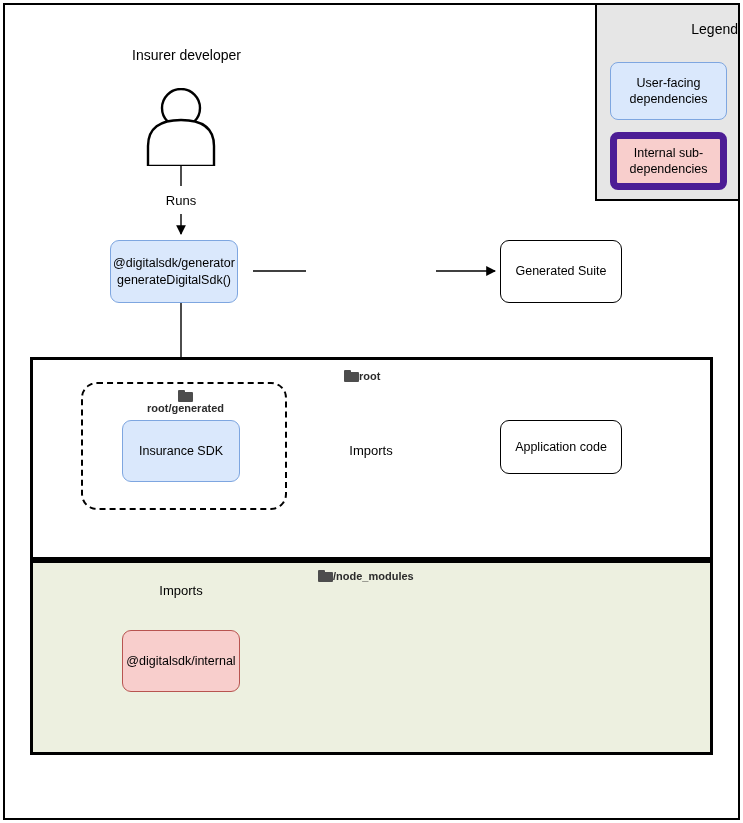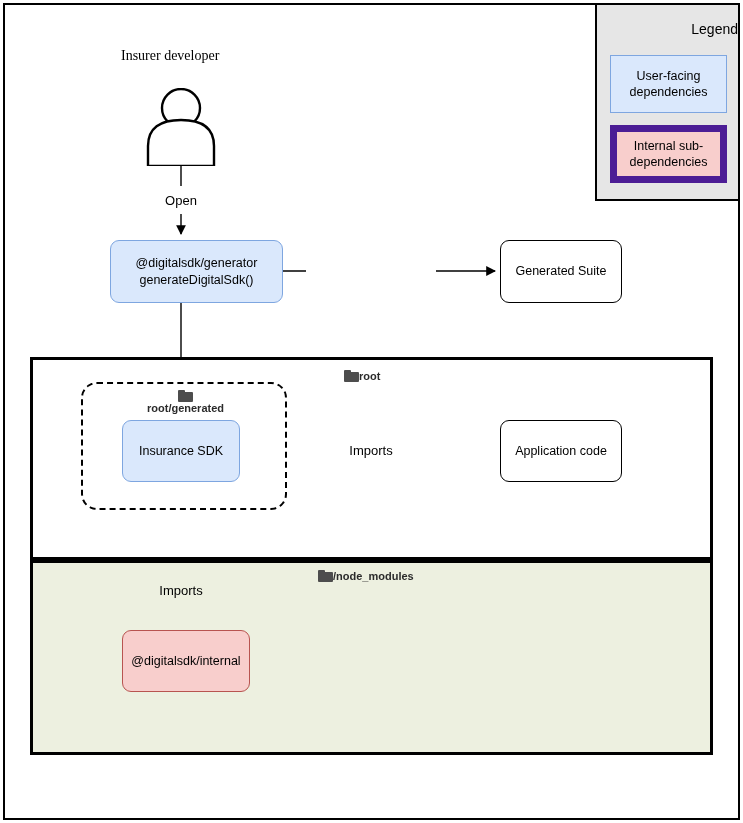--- a/index.html
+++ b/index.html
@@ -48,52 +48,52 @@
     width: 100%;
     text-align: right;
     font-size: 14px;
     color: #000000;
   }
   .legend-chip {
     position: absolute;
     left: 13px;
     width: 117px;
     height: 58px;
-    border-radius: 0;
+    border-radius: 8px;
     box-sizing: border-box;
     display: flex;
     align-items: center;
     justify-content: center;
     text-align: center;
     font-size: 12.5px;
     line-height: 16px;
     color: #000000;
+    margin-top: 7px;
   }
   .legend-chip.blue {
     top: 50px;
     background: #dae8fc;
     border: 1px solid #7ea6e0;
   }
   .legend-chip.red {
     top: 120px;
     background: #f8cecc;
     border: 7px solid #4c1d95;
   }
 
   
   .actor-label {
     position: absolute;
     left: 121px;
     top: 46px;
     width: 120px;
-    text-align: left;
+    text-align: right;
     font-size: 14px;
     line-height: 19px;
     color: #000000;
-    font-family: Liberation Serif, serif;
   }
   .actor-figure {
     position: absolute;
     left: 140px;
     top: 88px;
     width: 82px;
     height: 78px;
   }
 
   
@@ -115,25 +115,25 @@
   }
   .node.red {
     background: #f8cecc;
     border: 1px solid #b85450;
   }
   .node.white {
     background: #ffffff;
     border: 1px solid #000000;
   }
 
-  .node-generator { left: 110px; top: 240px; width: 173px; height: 63px; }
+  .node-generator { left: 110px; top: 240px; width: 128px; height: 63px; }
   .node-insurance { left: 500px; top: 240px; width: 122px; height: 63px; }
   .node-generated-sdk { left: 122px; top: 420px; width: 118px; height: 62px; }
-  .node-appcode { left: 500px; top: 420px; width: 122px; height: 62px; }
-  .node-internal { left: 122px; top: 630px; width: 128px; height: 62px; }
+  .node-appcode { left: 500px; top: 420px; width: 122px; height: 54px; }
+  .node-internal { left: 122px; top: 630px; width: 118px; height: 62px; }
 
   
   .root-container {
     position: absolute;
     left: 30px;
     top: 357px;
     width: 683px;
     height: 203px;
     border: 3px solid #000000;
     box-sizing: border-box;
@@ -306,17 +306,17 @@
   <div class="nodemodules-container"></div>
   <div class="folder-caption caption-nodemodules">
     <span class="folder-glyph"></span>
     <span>/node_modules</span>
   </div>
 
   <div class="node red node-internal">
     <span>@digitalsdk/internal</span>
   </div>
 
-  <div class="edge-label label-runs">Open</div>
+  <div class="edge-label label-runs">Runs</div>
   <div class="edge-label label-imports-app">Imports</div>
   <div class="edge-label label-imports-internal">Imports</div>
 
 </div>
 
 </body></html>

